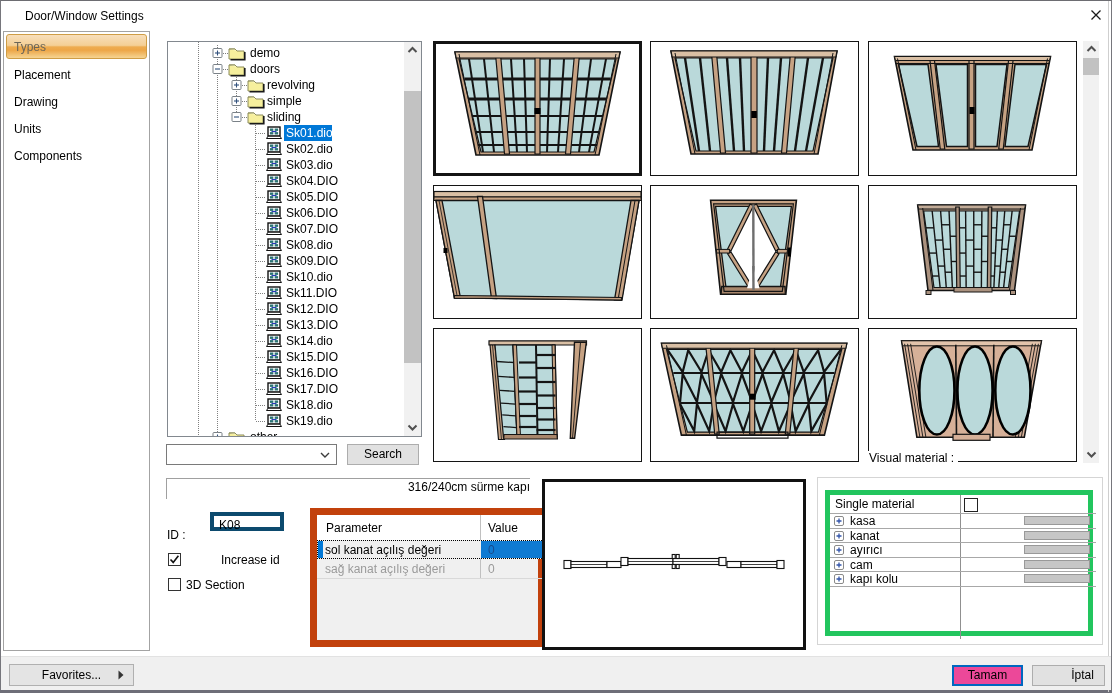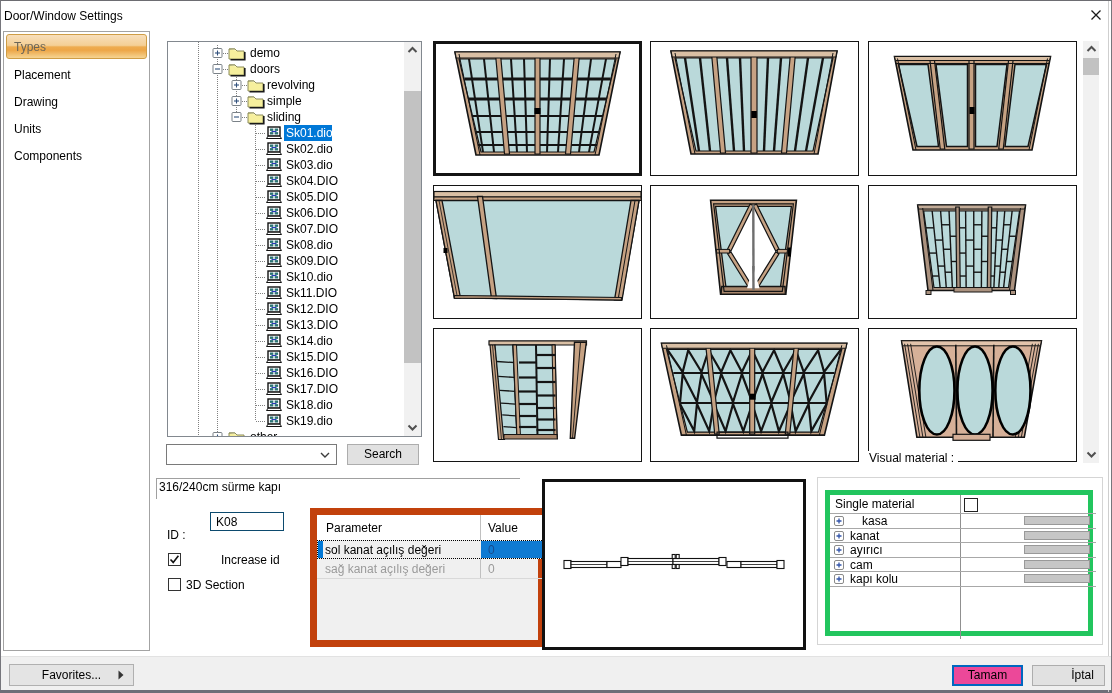--- a/index.html
+++ b/index.html
@@ -8,21 +8,21 @@
 svg { display:block; }
 .cell { position:absolute; background:#fff; border:1px solid #141414; }
 .btn { position:absolute; background:#e3e3e3; border:1px solid #b0b0b0; text-align:center; }
 </style></head>
 <body>
 
 <div class="abs" style="left:0;top:0;width:1112px;height:693px;border:1px solid #76767c;border-top-color:#6d6d72;"></div>
 <div class="abs" style="left:0;top:690px;width:1112px;height:3px;background:#6e6e78;"></div>
 <div class="abs" style="left:1108px;top:1px;width:1px;height:691px;background:#cfcfcf;"></div>
 
-<div class="abs" style="left:4px;top:9px;">Door/Window Settings</div>
+<div class="abs" style="left:25px;top:9px;">Door/Window Settings</div>
 <svg class="abs" style="left:1090px;top:9px" width="12" height="12" viewBox="0 0 12 12">
     <path d="M1.5 1.5 L10.5 10.5 M10.5 1.5 L1.5 10.5" stroke="#1a1a1a" stroke-width="1.3"></path>
   </svg>
 
 <div class="abs" style="left:3px;top:31px;width:147px;height:620px;border:1px solid #a3a3a3;background:#fff;"></div>
 <div class="abs" style="left:6px;top:34px;width:141px;height:25px;border:1px solid #cf9d45;border-radius:3px;background:linear-gradient(#f8dfbb 0%,#f4cf95 45%,#eeac50 52%,#eda647 66%,#f2c376 87%,#f6d492 100%);"></div>
 <div class="abs" style="left:14px;top:40px;color:#6b6557;">Types</div>
 <div class="abs" style="left:14px;top:68px;">Placement</div>
 <div class="abs" style="left:14px;top:95px;">Drawing</div>
 <div class="abs" style="left:14px;top:122px;">Units</div>
@@ -505,23 +505,23 @@
     </svg>
   </div>
 <div class="abs" style="left:1083px;top:41px;width:16px;height:422px;background:#f1f1f1;"></div>
 <div class="abs" style="left:1083px;top:58px;width:16px;height:17px;background:#c2c2c2;"></div>
 <svg class="abs" style="left:1083px;top:41px" width="16" height="17" viewBox="1083 41 16 17">
     <path d="M1087.5 51 L1091.5 47 L1095.5 51" fill="none" stroke="#505050" stroke-width="2"></path>
   </svg>
 <svg class="abs" style="left:1083px;top:446px" width="16" height="17" viewBox="1083 446 16 17">
     <path d="M1087.5 452.5 L1091.5 456.5 L1095.5 452.5" fill="none" stroke="#505050" stroke-width="2"></path>
   </svg>
-<div class="abs" style="left:156px;top:478px;width:364px;height:21px;border-top:1px solid #a0a0a0;border-left:1px solid #a0a0a0;padding:1px 0 0 2px;">316/240cm sürme kapı</div>
+<div class="abs" style="left:166px;top:478px;width:364px;height:21px;border-top:1px solid #a0a0a0;border-left:1px solid #a0a0a0;padding:1px 0 0 2px;text-align:right;">316/240cm sürme kapı</div>
 <div class="abs" style="left:167px;top:516px;margin-top:12px;">ID :</div>
-<div class="abs" style="left:210px;top:512px;width:74px;height:19px;border:1px solid #0c4a6e;padding:2px 0 0 5px;">K08</div>
+<div class="abs" style="left:210px;top:512px;width:74px;height:19px;border:4px solid #0c4a6e;padding:2px 0 0 5px;">K08</div>
 <div class="abs" style="left:168px;top:553px;width:13px;height:13px;border:1px solid #333;background:#fff;"></div>
 <svg class="abs" style="left:168px;top:553px" width="13" height="13" viewBox="0 0 13 13">
     <path d="M2.5 6.5 L5.2 9.4 L10.4 2.8" fill="none" stroke="#111" stroke-width="1.6"></path>
   </svg>
 <div class="abs" style="left:186px;top:553px;margin-left:35px;">Increase id</div>
 <div class="abs" style="left:168px;top:578px;width:13px;height:13px;border:1px solid #333;background:#fff;"></div>
 <div class="abs" style="left:186px;top:578px;">3D Section</div>
 <div class="abs" style="left:310px;top:508px;width:235px;height:139px;border:7px solid #c2410c;background:#f0f0f0;">
     <div class="abs" style="left:0;top:0;width:233px;height:25px;background:#fff;"></div>
     <div class="abs" style="left:163px;top:0;width:1px;height:63px;background:#c0c0c0;"></div>
@@ -561,21 +561,21 @@
 <div class="abs" style="left:825px;top:451px;background:#fff;padding:0 4px;margin-left:40px;">Visual material :</div>
 <div class="abs" style="left:825px;top:490px;width:268px;height:146px;border:5px solid #22c55e;background:#fff;">
     <div class="abs" style="left:130px;top:0;width:1px;height:144px;background:#909090;"></div>
     <div class="abs" style="left:5px;top:2px;">Single material</div>
     <div class="abs" style="left:134px;top:3px;width:14px;height:14px;border:1.5px solid #222;background:#fff;"></div>
     <div class="abs" style="left:0;top:18.0px;width:266px;height:1px;background:#a8a8a8;"></div>
     <svg class="abs" style="left:4px;top:21.0px" width="10" height="10" viewBox="0 0 10 10">
       <rect x="0.5" y="0.5" width="9" height="9" fill="#fff" stroke="#8a8a8a" rx="1.5"></rect>
       <path d="M2.5 5 L7.5 5 M5 2.5 L5 7.5" stroke="#3355aa" stroke-width="1.3"></path>
     </svg>
-    <div class="abs" style="left:20px;top:19.0px;margin-left:12px;">kasa</div>
+    <div class="abs" style="left:20px;top:19.0px;">kasa</div>
     <div class="abs" style="left:194px;top:21.0px;width:66px;height:9px;background:#c6c6c6;border:1px solid #999;"></div>
     <div class="abs" style="left:0;top:32.5px;width:266px;height:1px;background:#a8a8a8;"></div>
     <svg class="abs" style="left:4px;top:35.5px" width="10" height="10" viewBox="0 0 10 10">
       <rect x="0.5" y="0.5" width="9" height="9" fill="#fff" stroke="#8a8a8a" rx="1.5"></rect>
       <path d="M2.5 5 L7.5 5 M5 2.5 L5 7.5" stroke="#3355aa" stroke-width="1.3"></path>
     </svg>
     <div class="abs" style="left:20px;top:33.5px;">kanat</div>
     <div class="abs" style="left:194px;top:35.5px;width:66px;height:9px;background:#c6c6c6;border:1px solid #999;"></div>
     <div class="abs" style="left:0;top:47.0px;width:266px;height:1px;background:#a8a8a8;"></div>
     <svg class="abs" style="left:4px;top:50.0px" width="10" height="10" viewBox="0 0 10 10">

